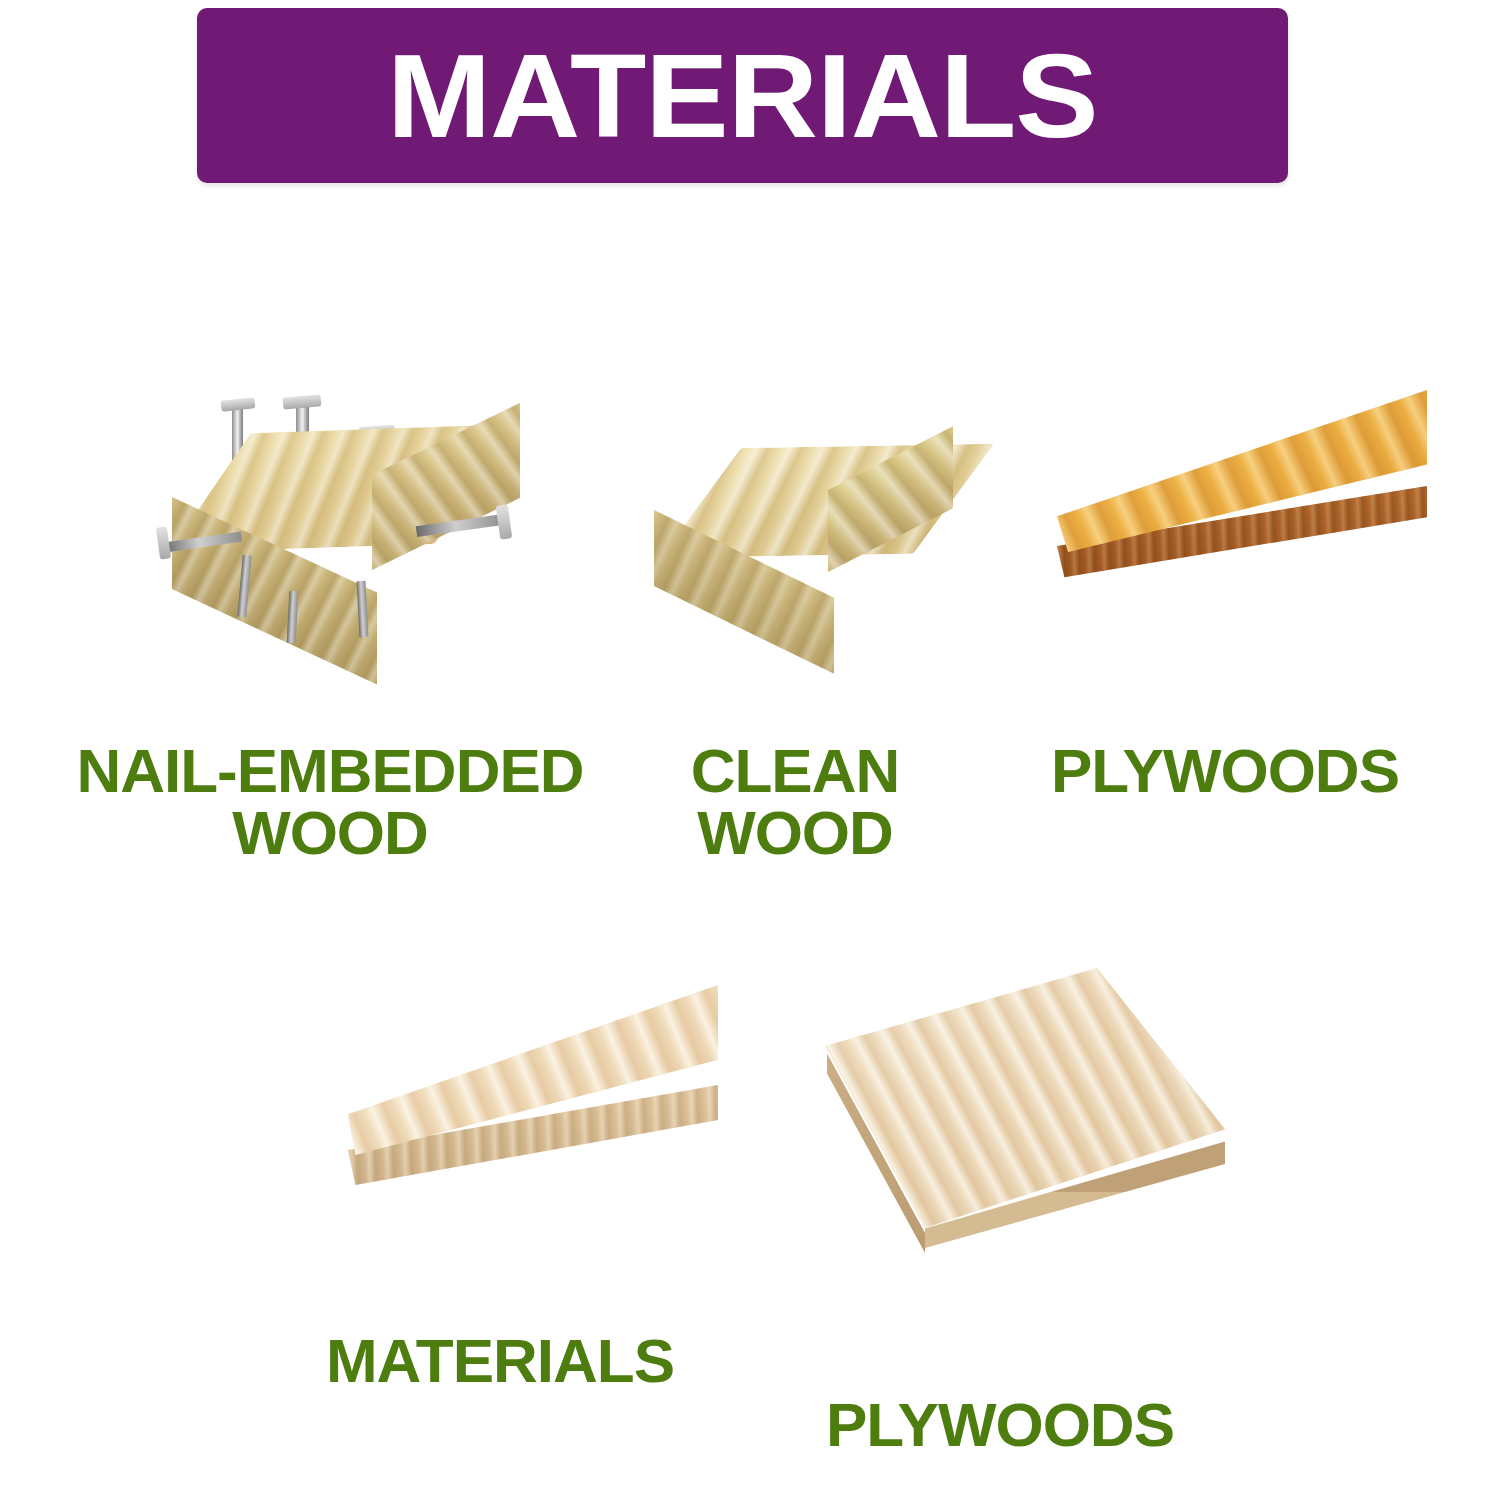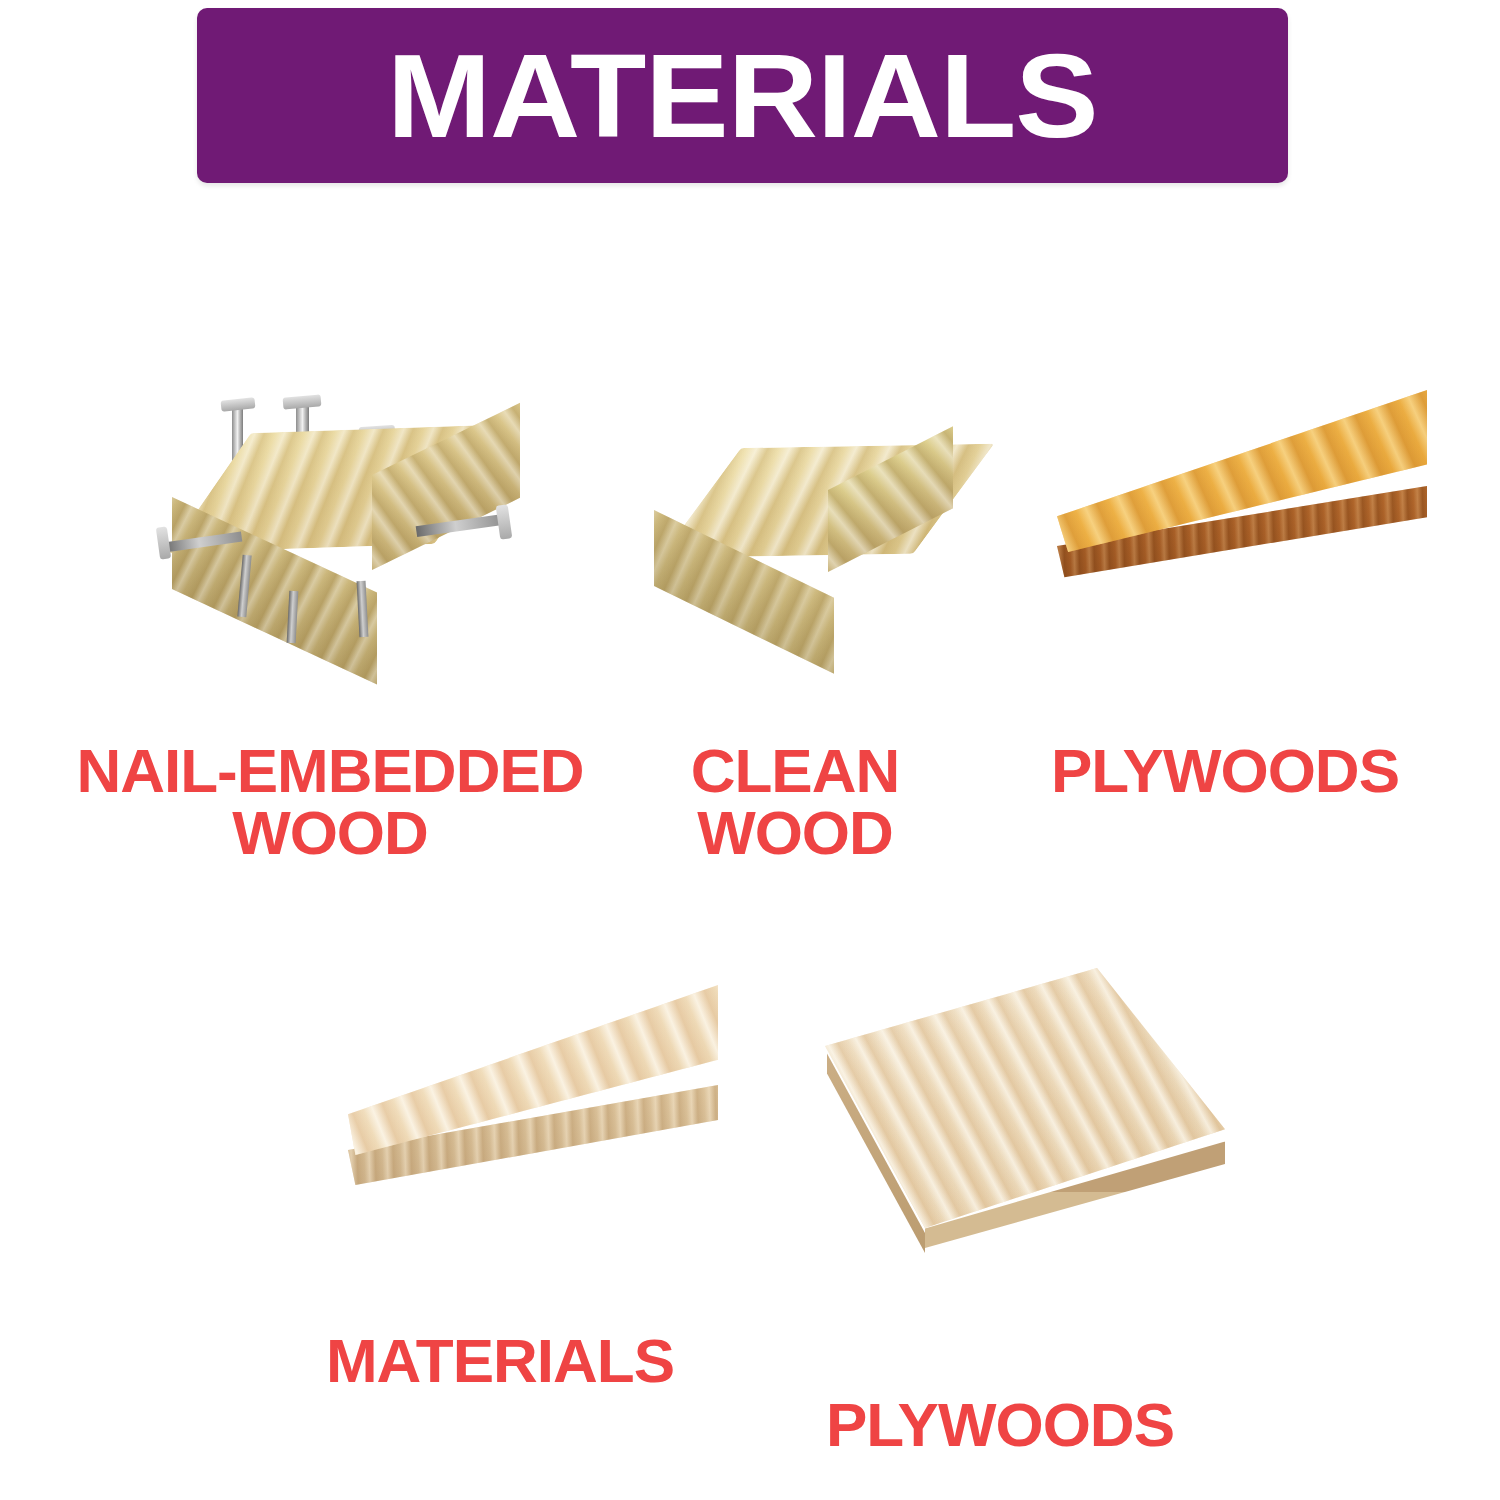--- a/index.html
+++ b/index.html
@@ -45,21 +45,21 @@
   
   .tile {
     position: absolute;
   }
   .tile-figure {
     position: absolute;
   }
   .tile-label {
     position: absolute;
     text-align: center;
-    color: #ef4444;
+    color: #4d7c0f;
     font-family: "Liberation Sans", sans-serif;
     font-weight: bold;
     font-size: 62px;
     line-height: 1.0;
     letter-spacing: -1px;
     white-space: pre-line;
     transform: scaleX(1.0);
   }
 
   

